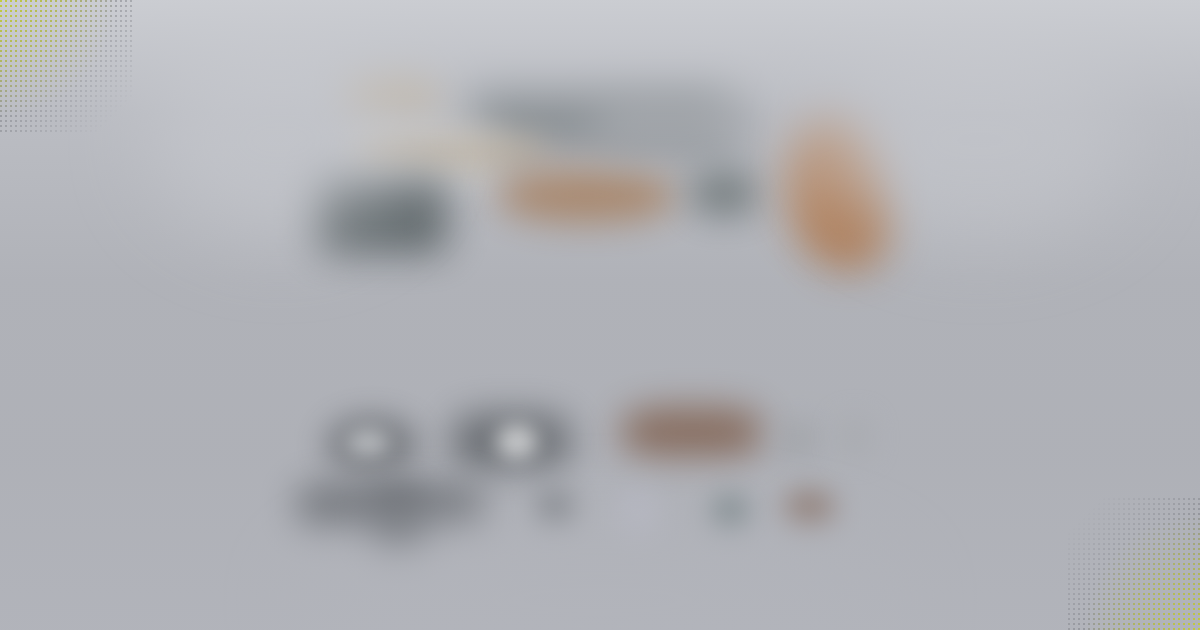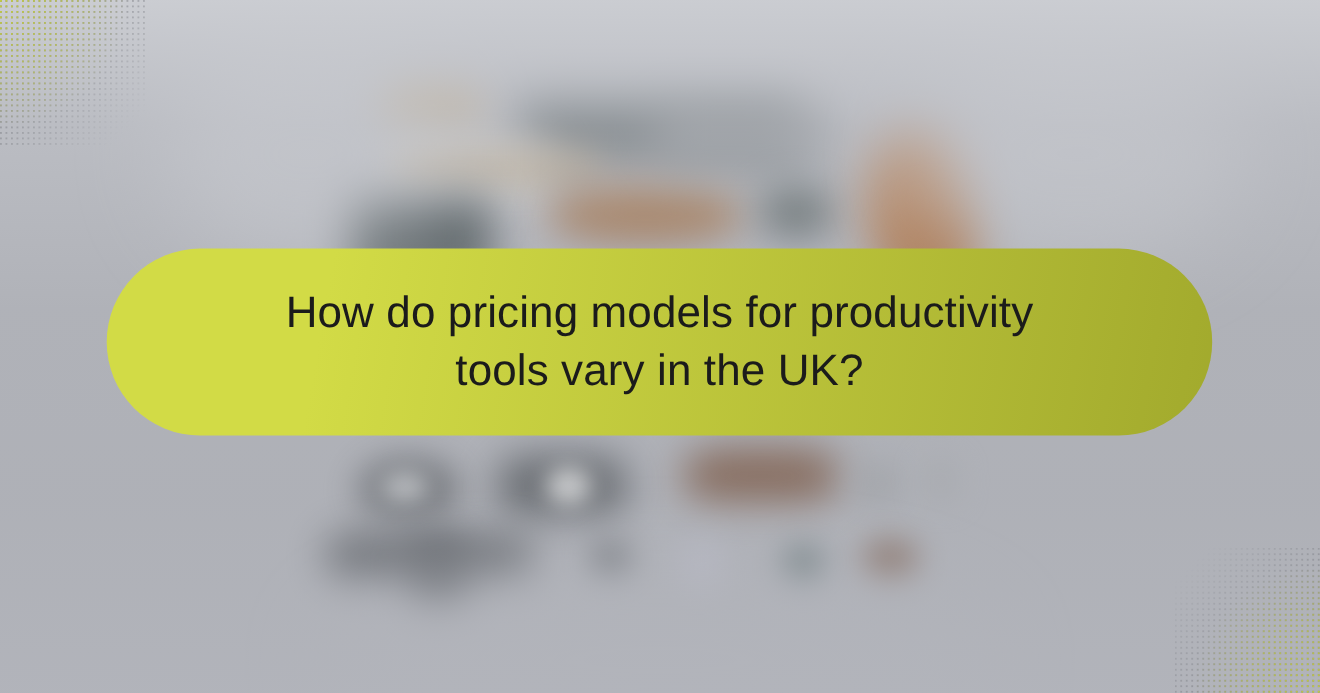--- a/index.html
+++ b/index.html
@@ -146,17 +146,14 @@
         <div class="blob" style="left: 300px; top: 520px; width: 600px; height: 160px; background: rgb(180, 182, 188); border-radius: 50%; filter: blur(40px); opacity: 0.6;"></div>
       </div>
     <div class="photo-wash"></div>
   </div>
 
   <div class="dots tl"></div>
   <div class="dots-accent tl"></div>
   <div class="dots br"></div>
   <div class="dots-accent br"></div>
 
-  <div class="pill" style="background: linear-gradient(100deg, rgb(210, 219, 70) 0%, rgb(210, 219, 70) 20%, rgb(162, 170, 45) 100%);">
-    <div class="pill-text" style="color: rgb(27, 27, 27);">How do pricing models for productivity tools vary in the UK?</div>
-  </div>
 
 </div>
 
 </body></html>

